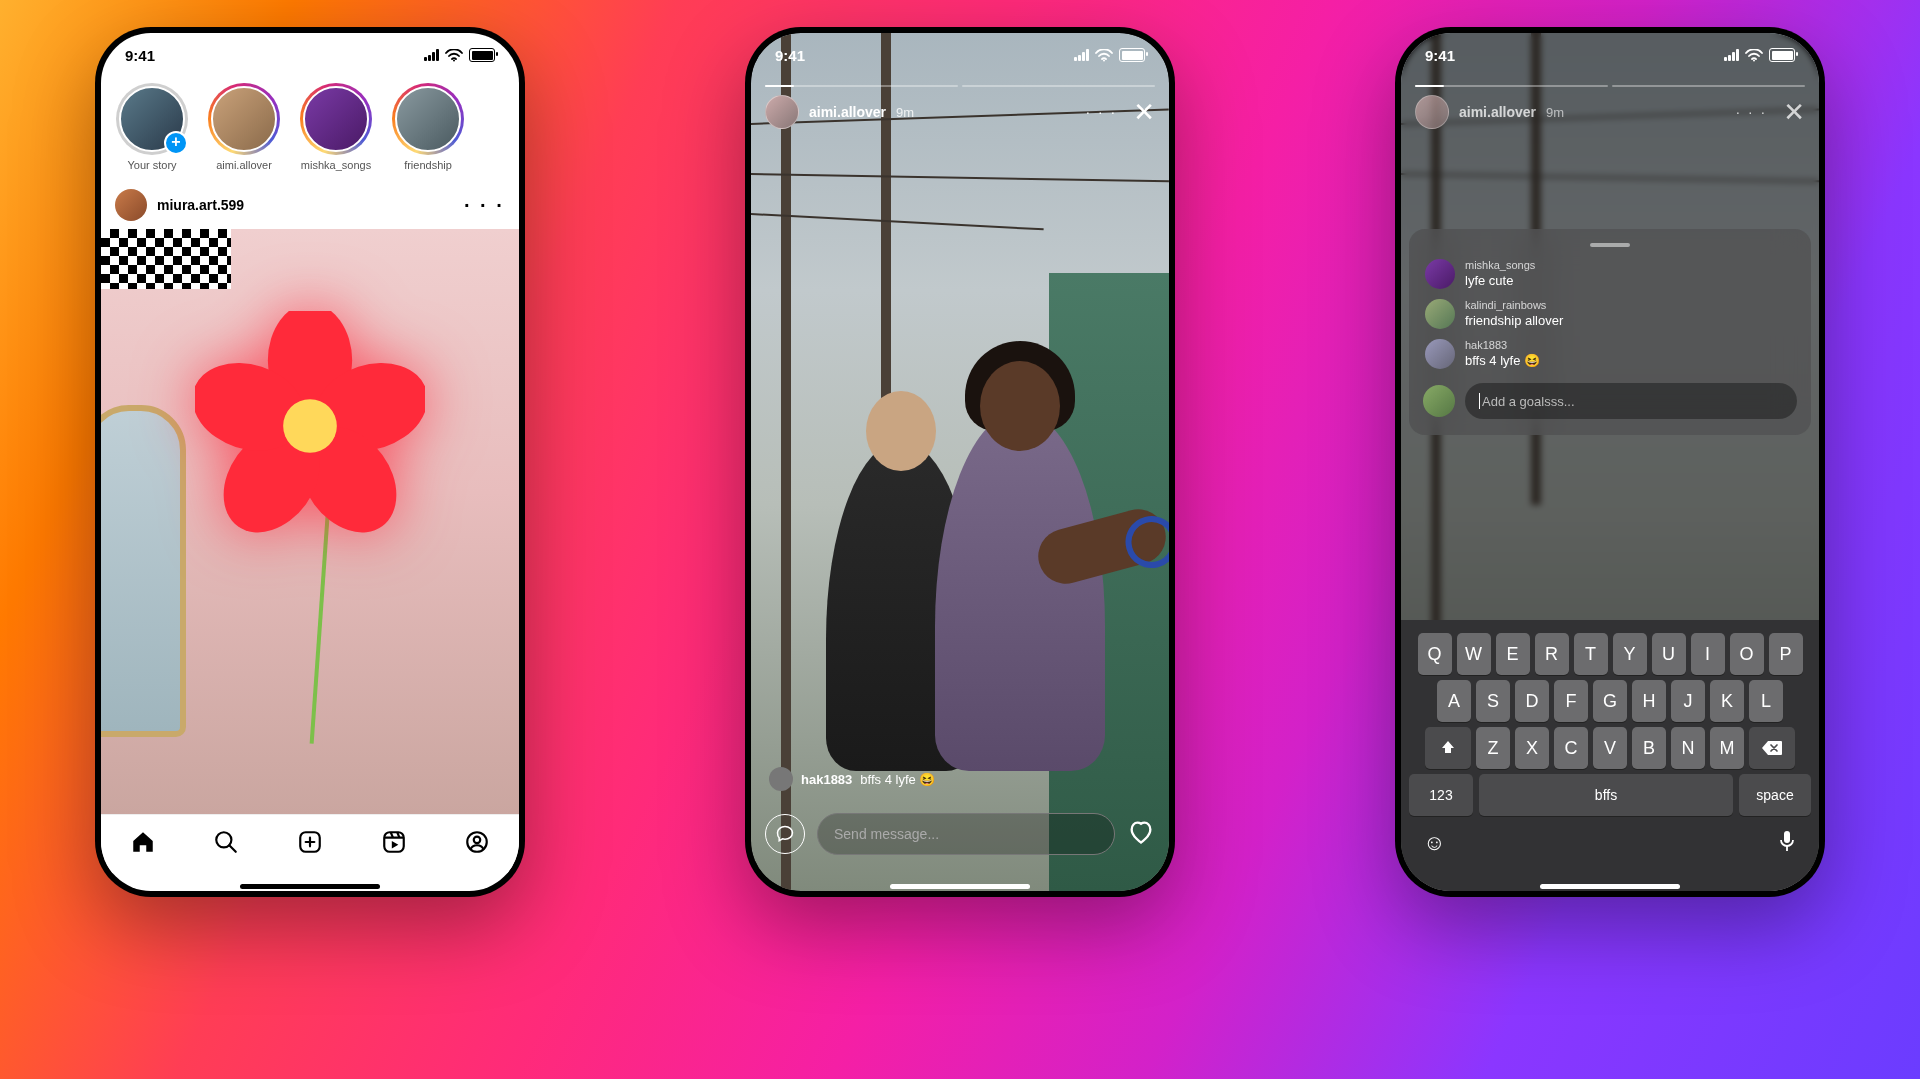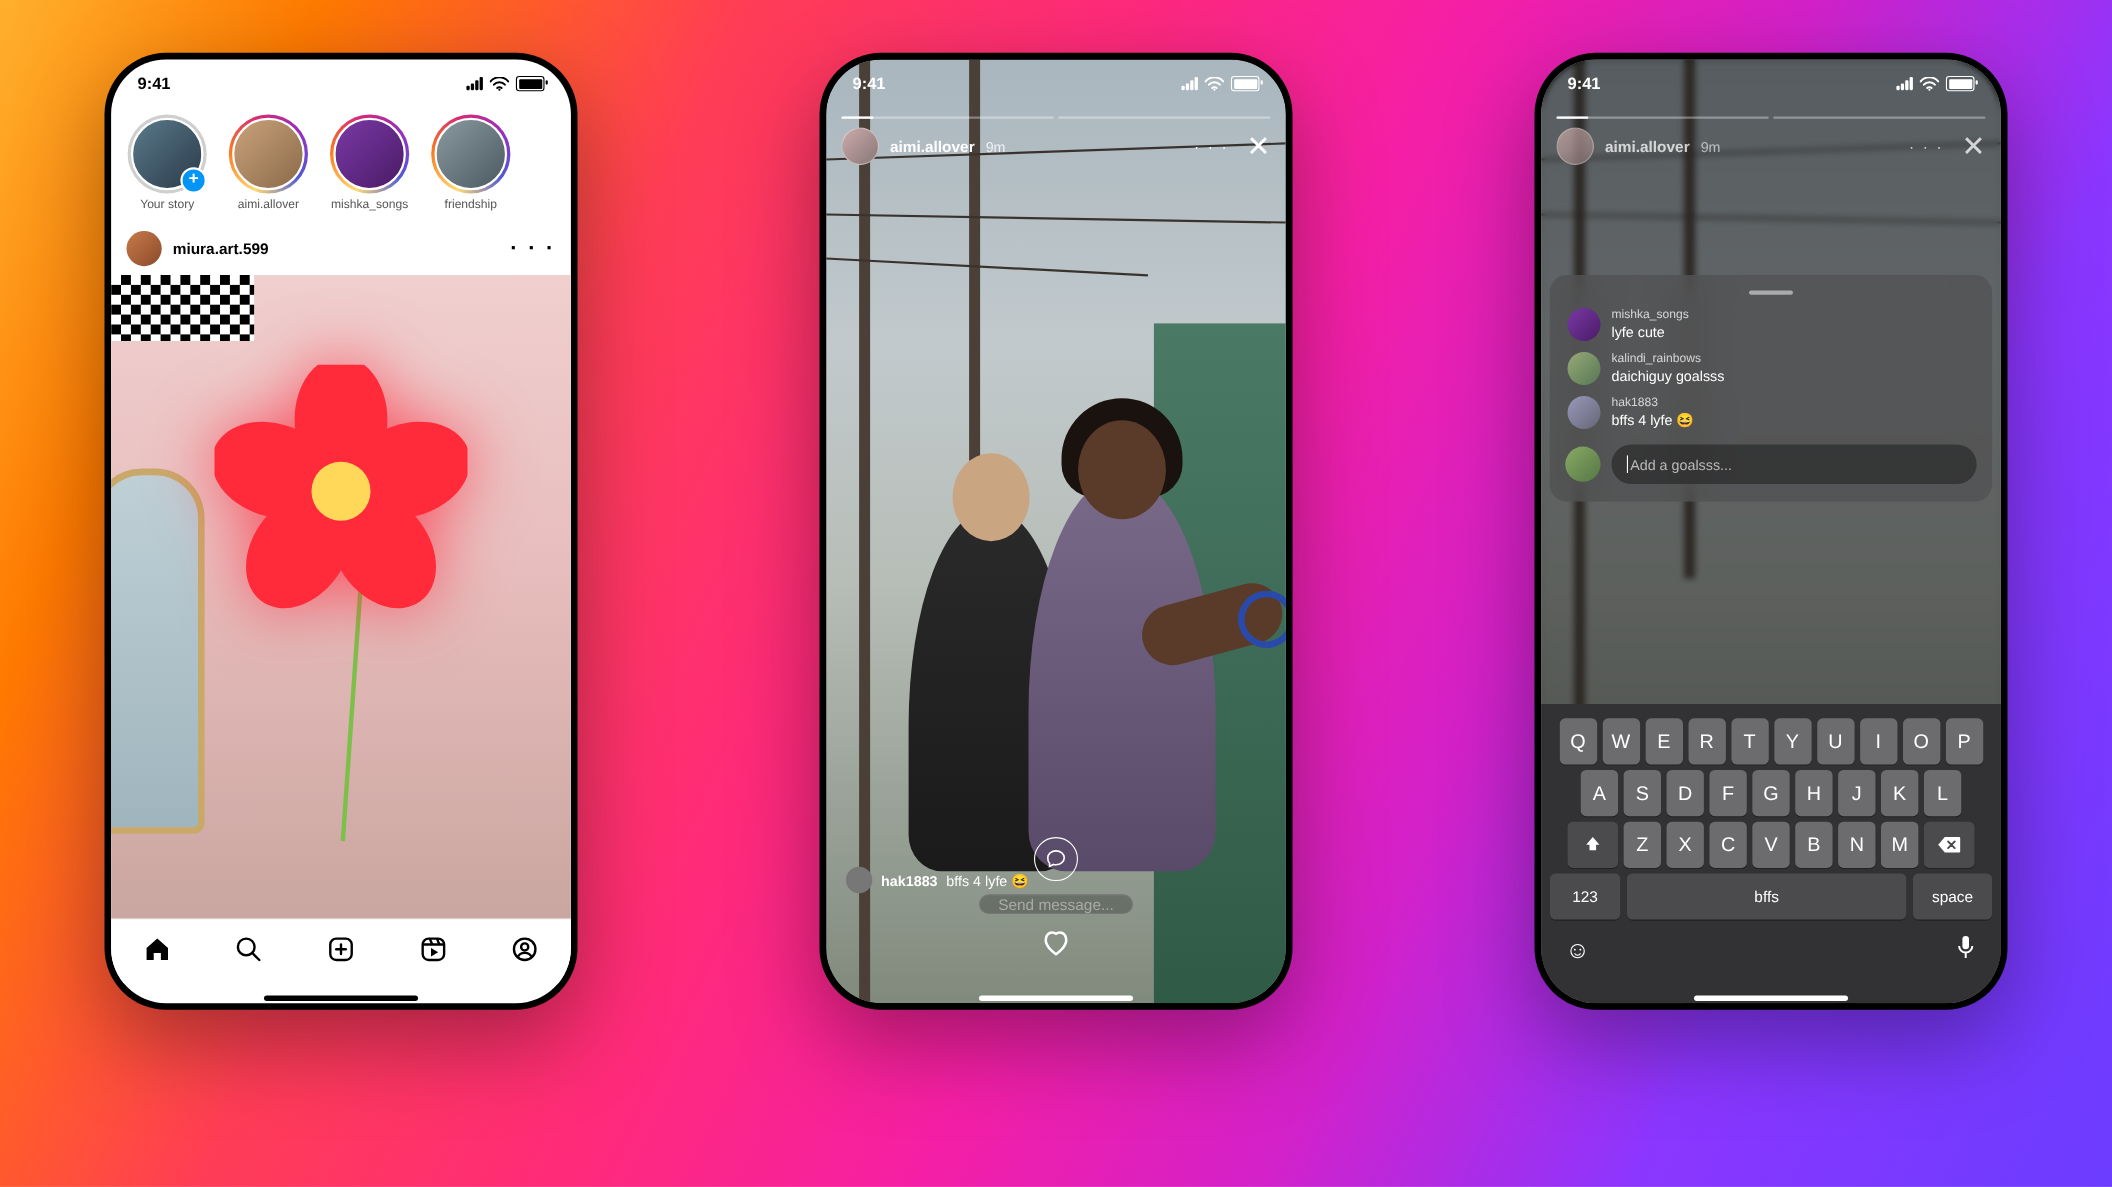--- a/index.html
+++ b/index.html
@@ -1,17 +1,17 @@
 <!DOCTYPE html>
 <html><head>
 <meta charset="utf-8">
 <style>
   html,body{margin:0;padding:0;width:1920px;height:1079px;overflow:hidden;font-family:-apple-system,BlinkMacSystemFont,"Segoe UI",Helvetica,Arial,sans-serif;}
   .stage{position:relative;width:1920px;height:1079px;background:linear-gradient(115deg,#ffb02e 0%,#ff7a00 12%,#ff3d55 28%,#ff2a7a 42%,#f51fa5 55%,#d321c9 68%,#8b36ff 82%,#6b3cff 100%);}
-  .phone{position:absolute;top:48px;width:430px;height:870px;border-radius:56px;background:#000;box-shadow:0 30px 80px rgba(0,0,0,.35);}
+  .phone{position:absolute;top:27px;width:430px;height:870px;border-radius:56px;background:#000;box-shadow:0 30px 80px rgba(0,0,0,.35);}
   .phone .screen{position:absolute;inset:6px;border-radius:50px;overflow:hidden;background:#fff;}
   .phone.dark .screen{background:#111;}
   .statusbar{height:44px;display:flex;align-items:center;justify-content:space-between;padding:0 24px;font-size:15px;font-weight:600;}
   .statusbar.dark{color:#fff;}
   .status-icons{display:flex;align-items:center;gap:6px;}
   .cell-icon{display:flex;align-items:flex-end;gap:1px;height:12px;}
   .cell-icon span{width:3px;background:currentColor;border-radius:1px;}
   .cell-icon span:nth-child(1){height:4px}.cell-icon span:nth-child(2){height:6px}.cell-icon span:nth-child(3){height:9px}.cell-icon span:nth-child(4){height:12px}
   .battery-icon{width:24px;height:12px;border:1.5px solid currentColor;border-radius:3px;position:relative;}
   .battery-icon:after{content:"";position:absolute;right:-4px;top:3px;width:2px;height:4px;background:currentColor;border-radius:1px;}
@@ -69,21 +69,21 @@
   .seg{flex:1;background:rgba(255,255,255,.35);border-radius:2px;position:relative;}
   .seg .fill{position:absolute;inset:0;background:#fff;border-radius:2px;}
   .story-top{position:absolute;top:62px;left:14px;right:14px;display:flex;align-items:center;gap:10px;color:#fff;font-size:14px;}
   .story-top .av{width:32px;height:32px;border-radius:50%;background:linear-gradient(135deg,#caa,#877);border:1px solid rgba(255,255,255,.4);}
   .story-top .tstamp{opacity:.8;font-size:13px;}
   .story-top .end{margin-left:auto;display:flex;gap:16px;align-items:center;}
   .close-x{font-size:26px;line-height:1;}
   .story-reaction{position:absolute;bottom:100px;left:18px;display:flex;align-items:center;gap:8px;color:#fff;font-size:13px;}
   .story-reaction .av{width:24px;height:24px;border-radius:50%;background:#777;}
   .story-reaction .u{font-weight:600;}
-  .story-input{position:absolute;bottom:36px;left:14px;right:14px;display:flex;align-items:center;gap:12px;flex-direction:column;}
+  .story-input{position:absolute;bottom:36px;left:14px;right:14px;display:flex;align-items:center;gap:12px;}
   .story-input .bubble{width:38px;height:38px;border:1.5px solid #fff;border-radius:50%;display:flex;align-items:center;justify-content:center;}
   .story-input .field{flex:1;height:40px;border:1.5px solid #777;border-radius:22px;display:flex;align-items:center;padding:0 16px;color:#aaa;font-size:14px;background:rgba(0,0,0,.25);}
   .story-input .like svg{width:28px;height:28px;}
 
   
   .p3{left:1395px;}
   .p3 .screen{background:#000;}
   .p3 .dimmer{position:absolute;inset:0;background:rgba(20,20,20,.55);backdrop-filter:blur(3px);}
   .p3 .story-top{opacity:.75;}
   .sheet{position:absolute;left:8px;right:8px;top:196px;border-radius:16px;background:rgba(80,80,82,.72);backdrop-filter:blur(18px);padding:14px 14px 16px;}
@@ -359,21 +359,21 @@
               <div class="av" style="background:linear-gradient(135deg,#7a3aa6,#4a1a66)"></div>
               <div>
                 <div class="u">mishka_songs</div>
                 <div>lyfe cute</div>
               </div>
             </div>
             <div class="cmt">
               <div class="av" style="background:linear-gradient(135deg,#9a7,#575)"></div>
               <div>
                 <div class="u">kalindi_rainbows</div>
-                <div>daichiguy goalsss</div>
+                <div>friendship allover</div>
               </div>
             </div>
             <div class="cmt">
               <div class="av" style="background:linear-gradient(135deg,#99b,#667)"></div>
               <div>
                 <div class="u">hak1883</div>
                 <div>bffs 4 lyfe 😆</div>
               </div>
             </div>
           </div>

